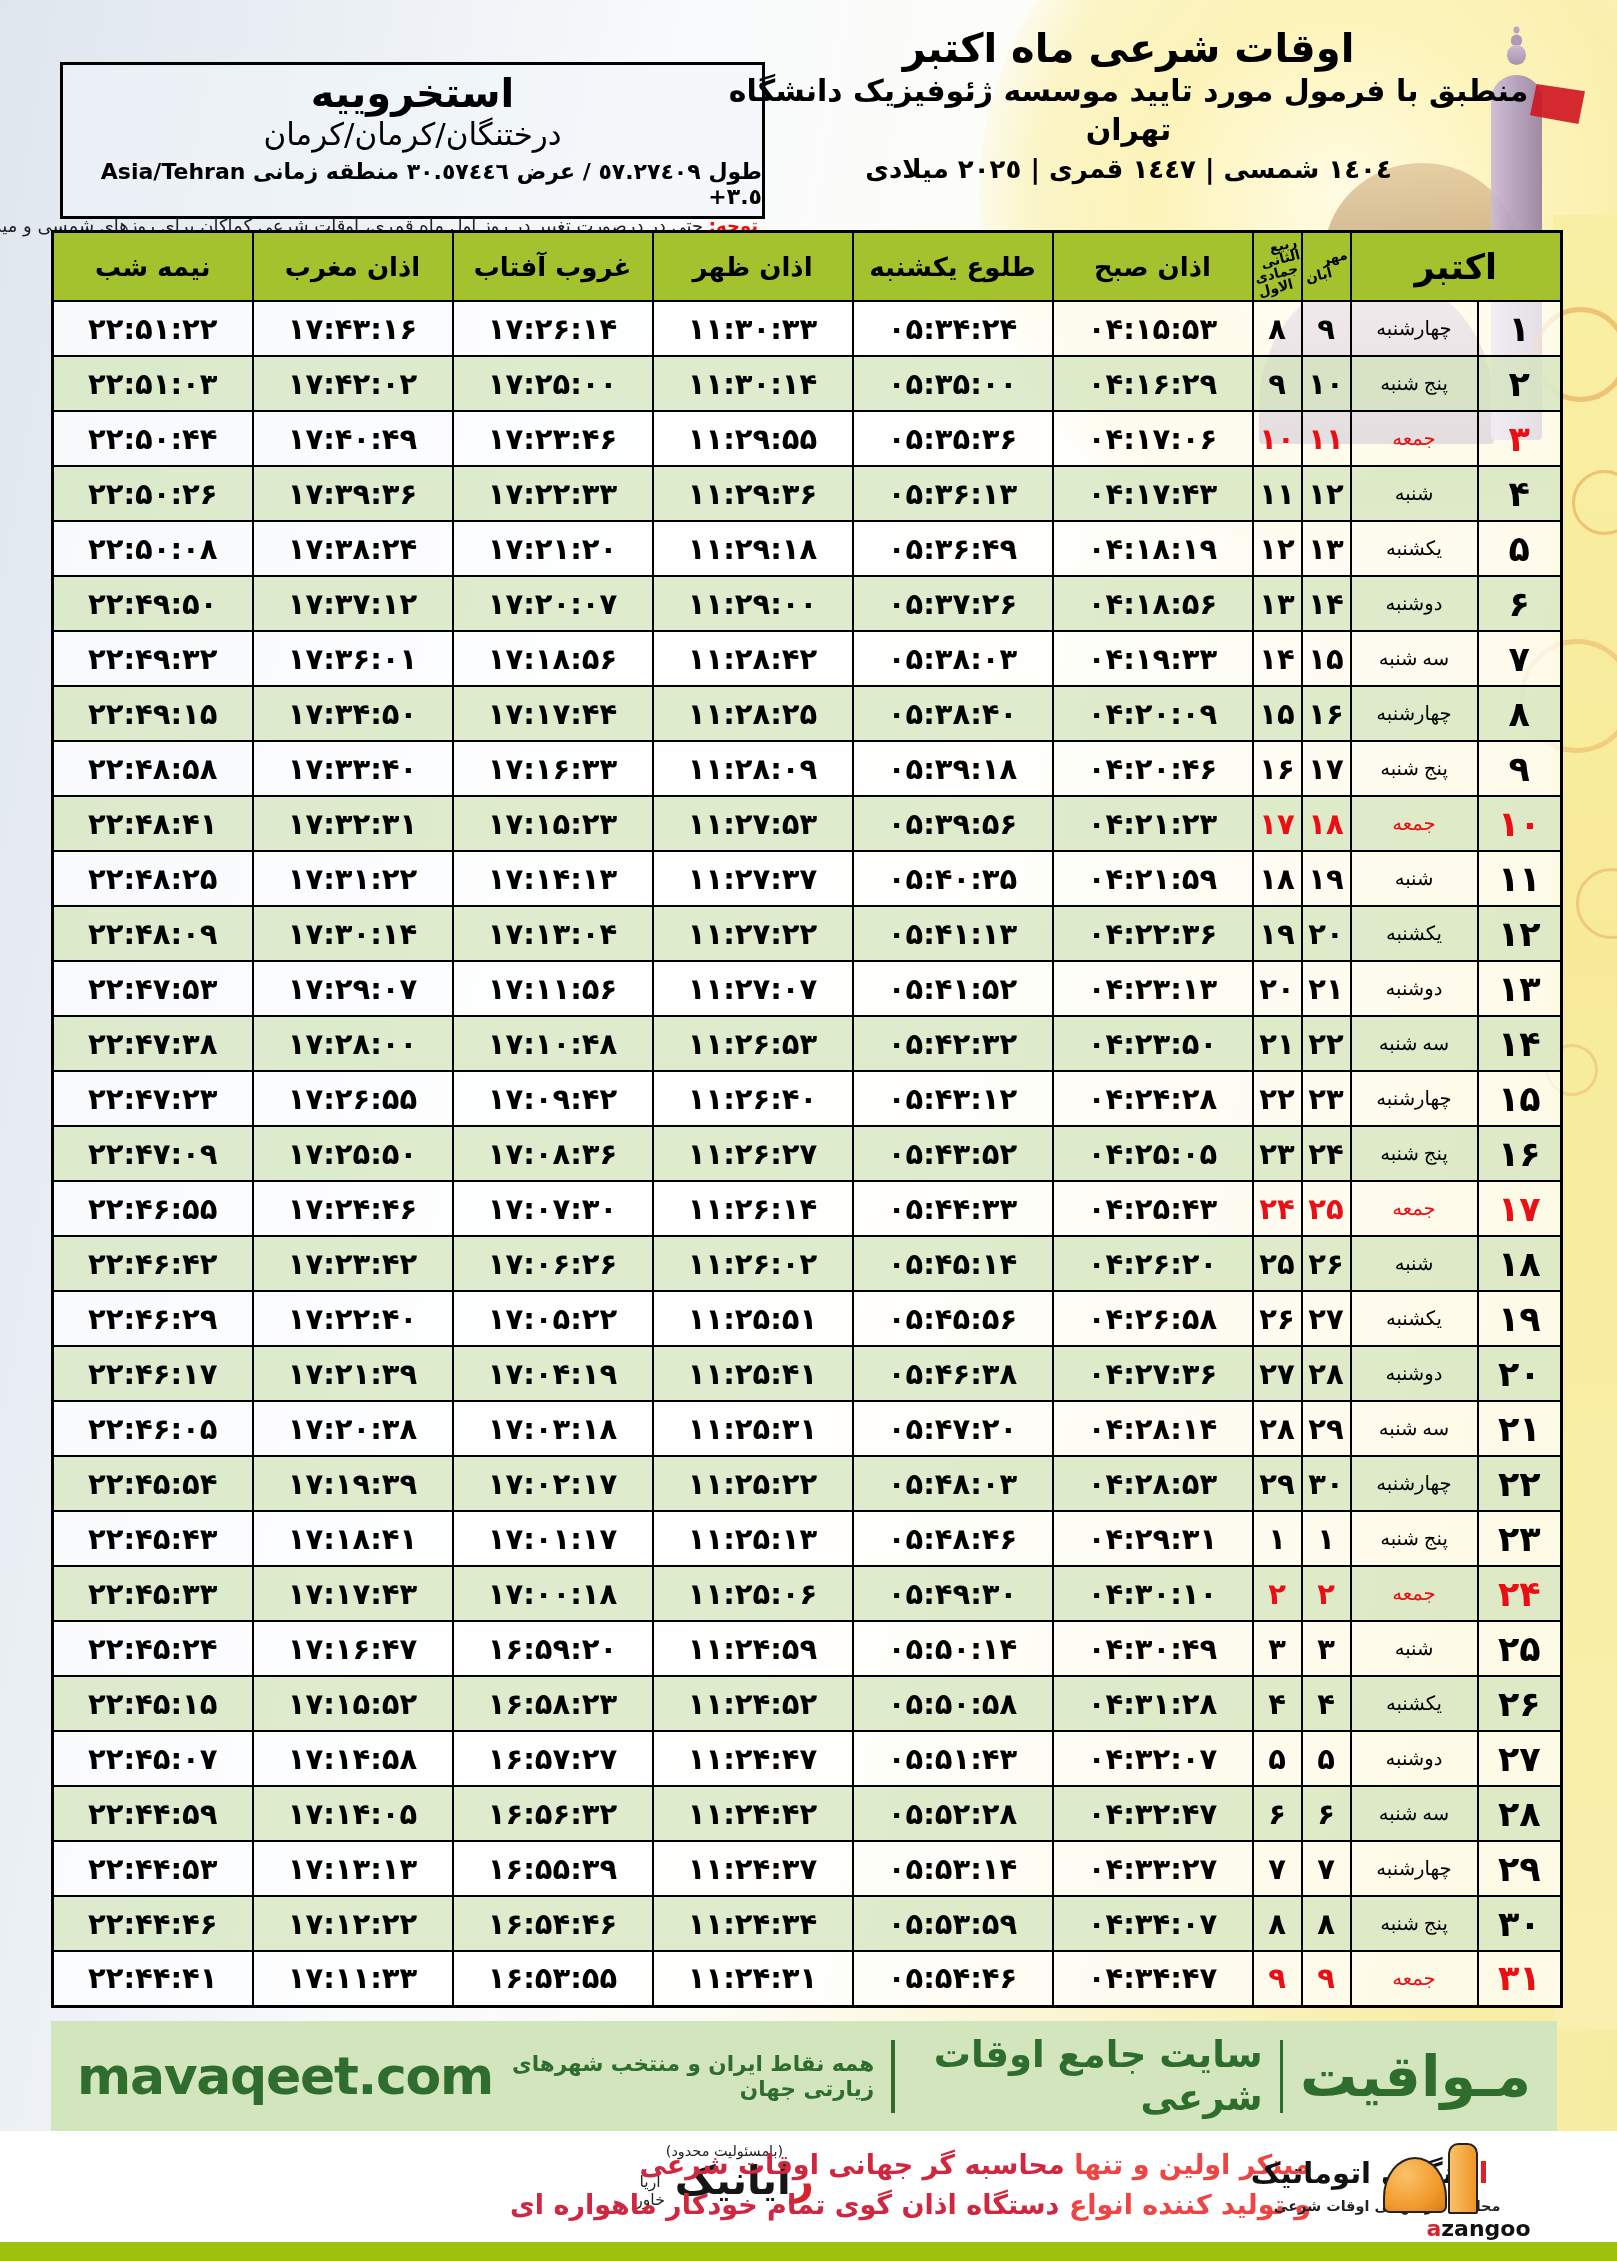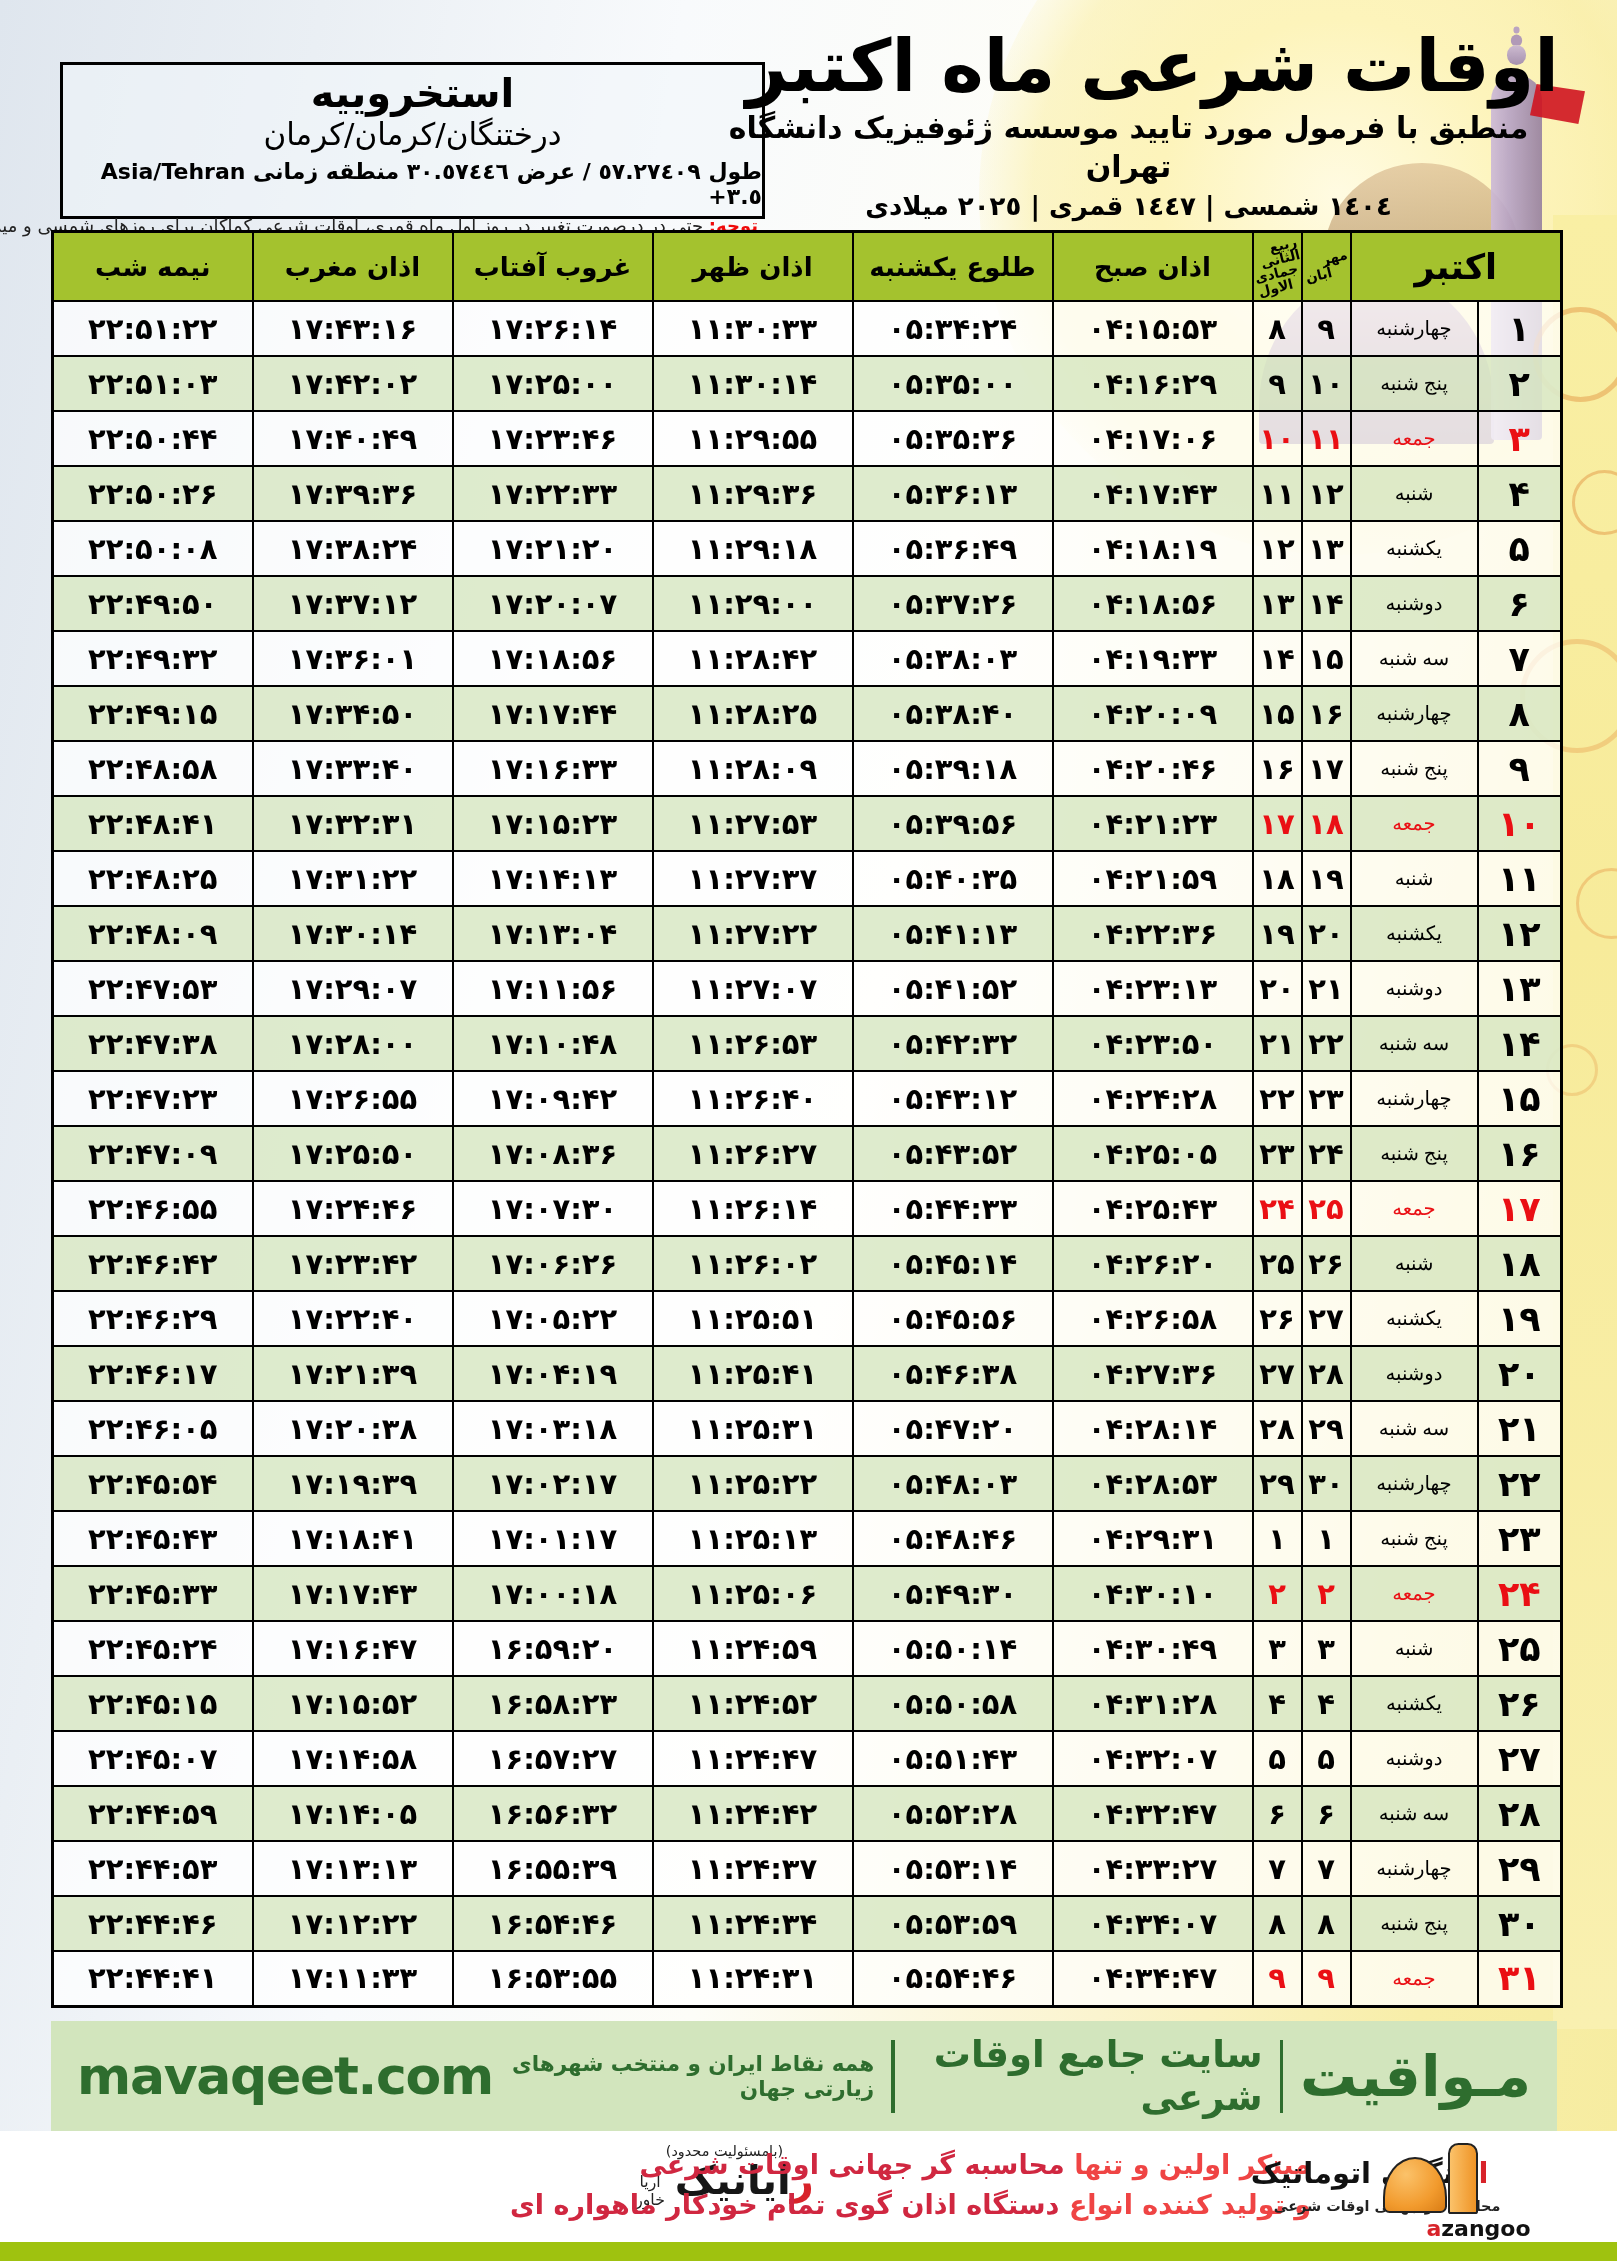--- a/index.html
+++ b/index.html
@@ -33,21 +33,21 @@
     clip-path:polygon(12% 0,100% 18%,88% 100%,0 78%);opacity:.9;}
   
   .info-box{position:absolute;z-index:2;left:60px;top:62px;width:699px;height:151px;
     border:3.3px solid #000;background:rgba(241,245,249,0.55);direction:rtl;
     display:flex;flex-direction:column;align-items:center;justify-content:center;gap:3.9px;}
   .info-name{font-size:40px;font-weight:bold;color:#000;line-height:1.05;}
   .info-region{font-size:31px;color:#000;line-height:1.05;}
   .info-coords{font-size:22px;font-weight:bold;color:#000;margin-top:4px;}
   .info-coords .ltr{direction:ltr;unicode-bidi:embed;}
   .title-block{position:absolute;z-index:2;right:59px;top:25px;width:861px;text-align:center;direction:rtl;color:#000;}
-  .main-title{font-size:72px;font-weight:bold;line-height:1.15;text-align:right;}
+  .main-title{font-size:40px;font-weight:bold;line-height:1.15;}
   .sub-title{font-size:30px;font-weight:bold;line-height:1.3;}
   .date-line{font-size:26px;font-weight:bold;margin-top:5.2px;}
   .note-line{position:absolute;z-index:2;right:860px;top:215px;white-space:nowrap;direction:rtl;font-size:18px;color:#222;}
   .note-line .note-label{color:#ef0a0a;font-weight:bold;}
   
   .prayer-table{position:absolute;z-index:2;left:51px;top:230px;width:1506px;
     border-collapse:collapse;table-layout:fixed;direction:rtl;}
   .prayer-table th,.prayer-table td{border:2.6px solid #000;padding:0;text-align:center;vertical-align:middle;overflow:hidden;}
   .prayer-table{border:3.9px solid #000;}
   .prayer-table thead th{background:#a4c22e;height:67px;color:#000;}

